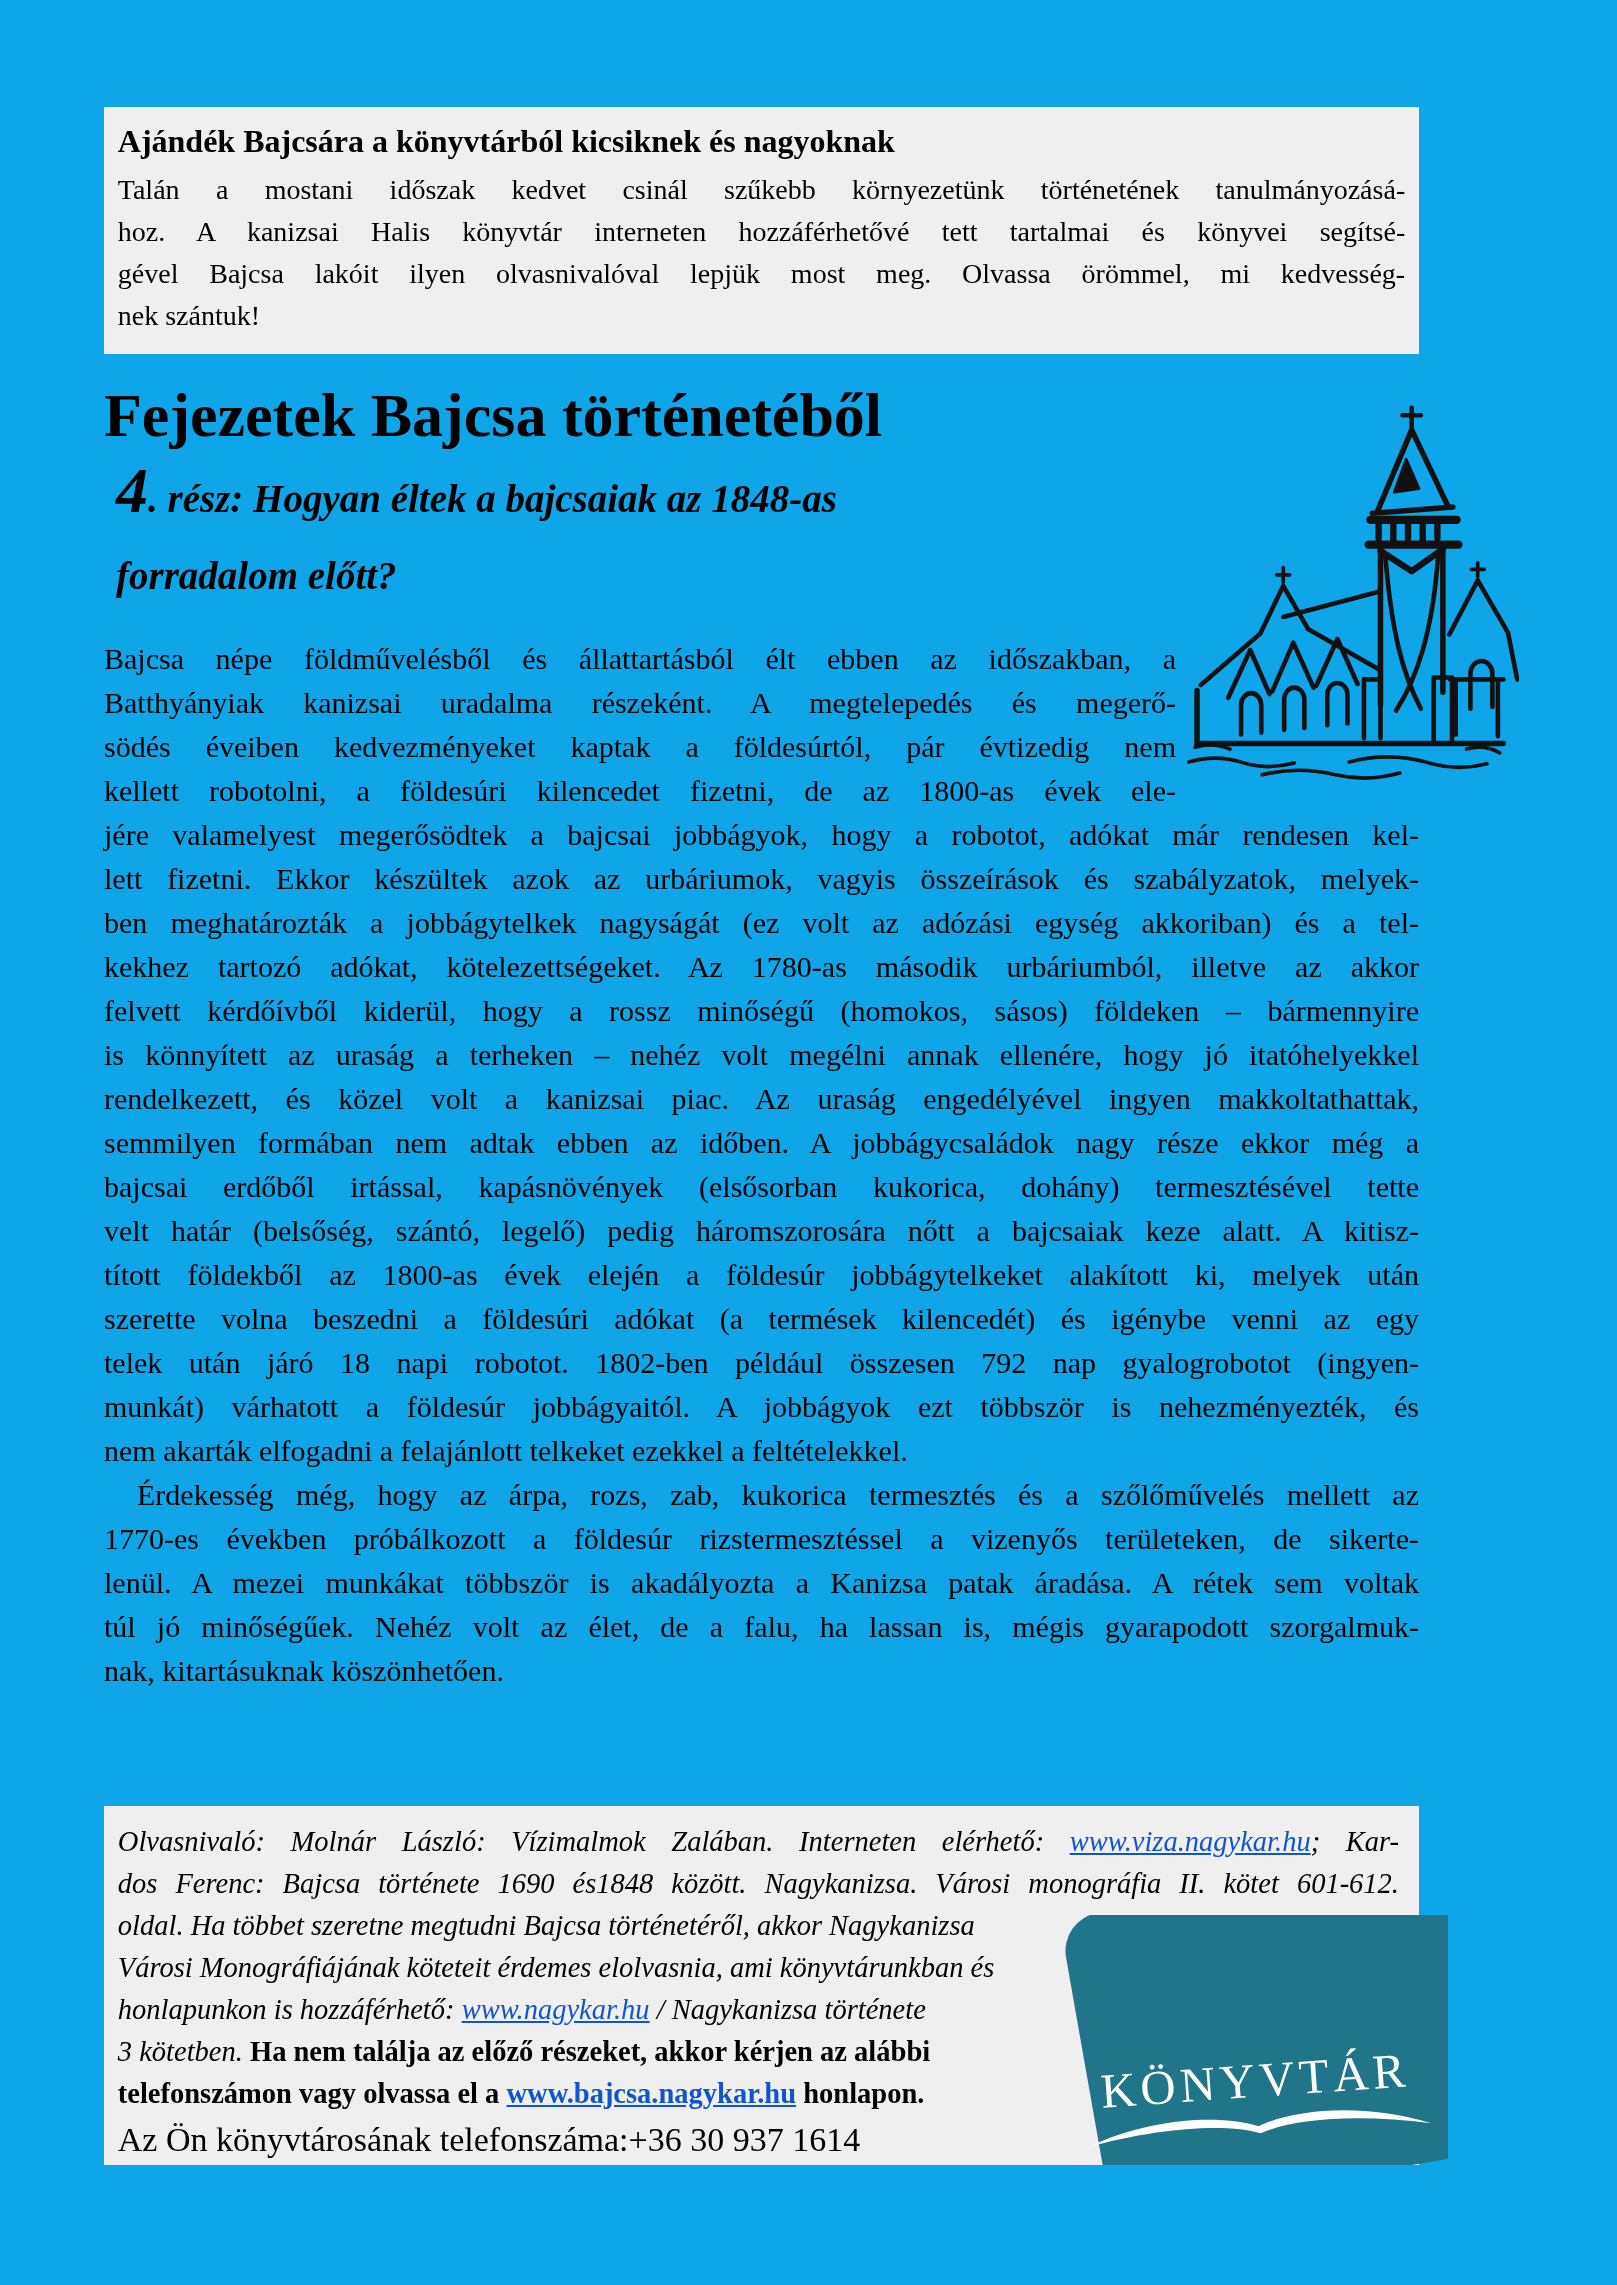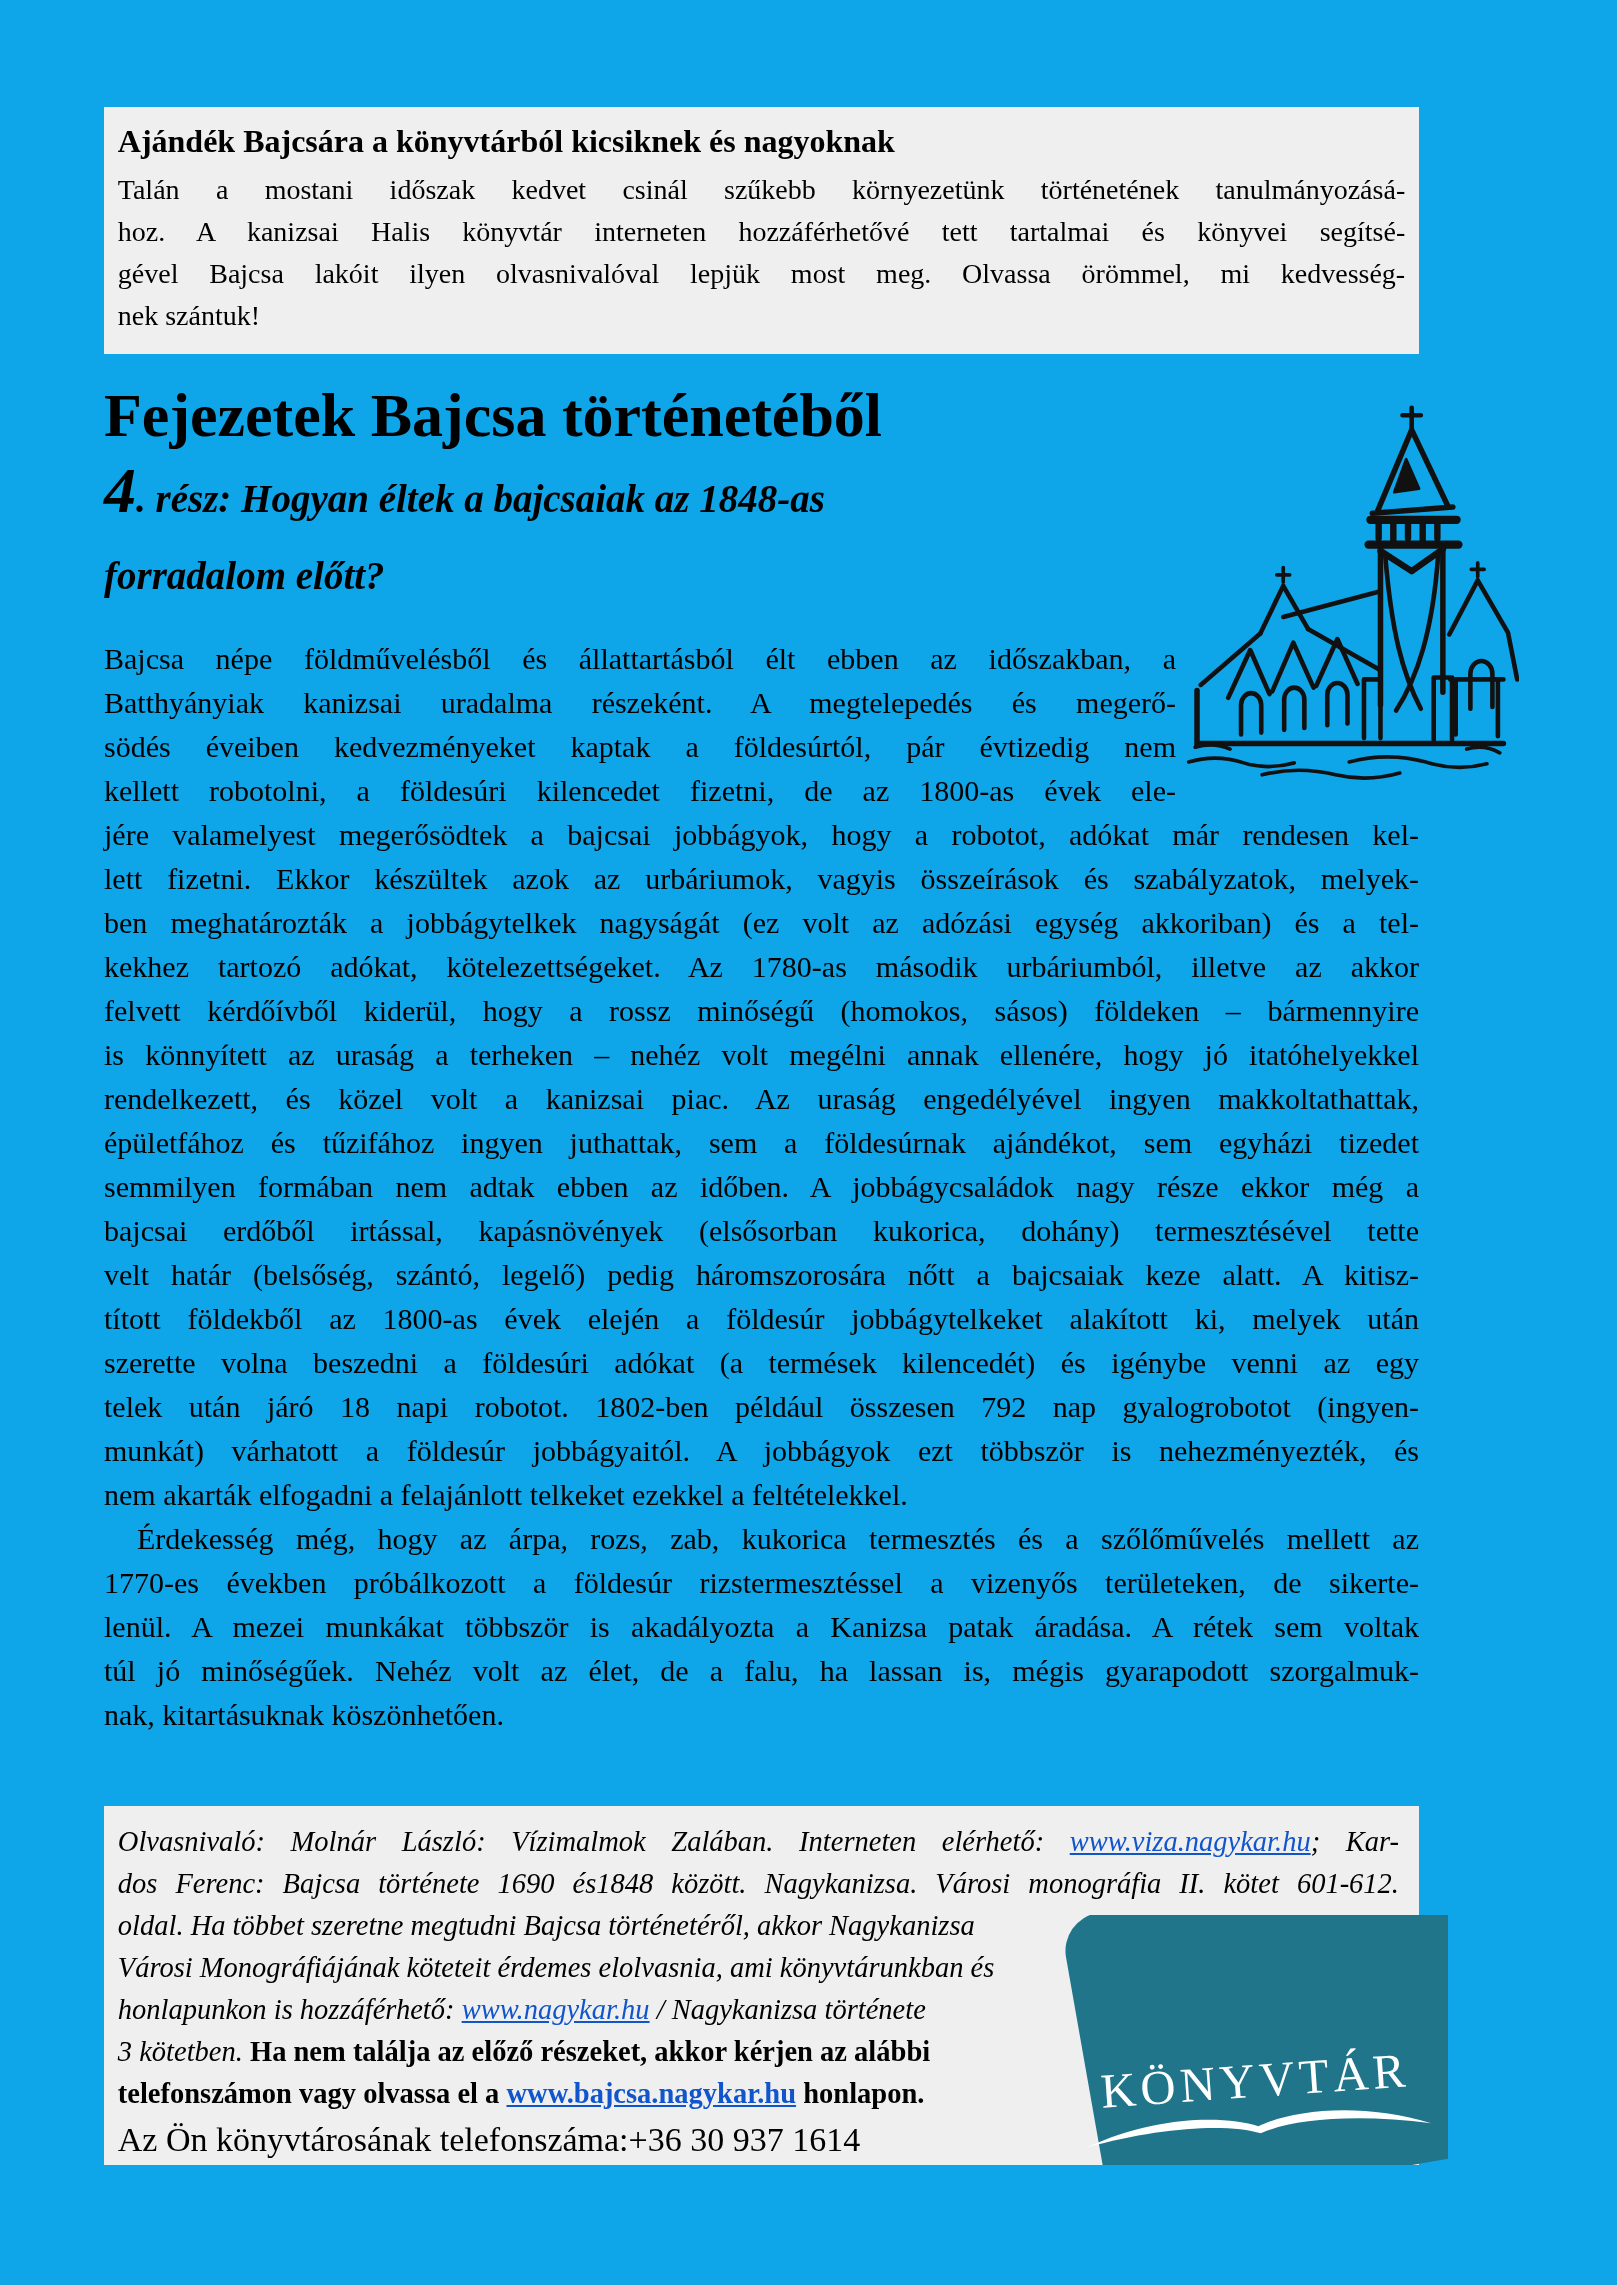--- a/index.html
+++ b/index.html
@@ -9,21 +9,21 @@
 
   
   .header-box{position:absolute;top:107px;left:0;width:1315px;box-sizing:border-box;
               background:#efefef;padding:13px 13.8px 16.5px 13.8px;}
   .header-title{font-weight:bold;font-size:32px;line-height:42px;margin-bottom:7.3px;}
   .intro-line{font-size:28px;line-height:42px;text-align:justify;text-align-last:justify;}
   .intro-line.last{text-align-last:left;}
 
   
   .doc-title{position:absolute;top:380px;left:0;font-weight:bold;font-size:62px;line-height:70px;}
-  .doc-subtitle{position:absolute;top:452px;left:0;width:872px;font-weight:bold;font-style:italic;
+  .doc-subtitle{position:absolute;top:452px;left:12px;width:872px;font-weight:bold;font-style:italic;
                 font-size:39px;line-height:77px;}
   .big-num{font-size:64px;}
 
   
   .church{position:absolute;left:1175px;top:402px;width:344px;height:386px;}
   .church svg{width:100%;height:100%;}
 
   
   .body-text{position:absolute;top:637px;left:0;width:1315px;font-size:30px;}
   .img-spacer{float:right;width:243px;height:158px;}
@@ -70,21 +70,20 @@
       <div class="bl">Batthyányiak kanizsai uradalma részeként. A megtelepedés és megerő-</div>
       <div class="bl">södés éveiben kedvezményeket kaptak a földesúrtól, pár évtizedig nem</div>
       <div class="bl">kellett robotolni, a földesúri kilencedet fizetni, de az 1800-as évek ele-</div>
       <div class="bl">jére valamelyest megerősödtek a bajcsai jobbágyok, hogy a robotot, adókat már rendesen kel-</div>
       <div class="bl">lett fizetni. Ekkor készültek azok az urbáriumok, vagyis összeírások és szabályzatok, melyek-</div>
       <div class="bl">ben meghatározták a jobbágytelkek nagyságát (ez volt az adózási egység akkoriban) és a tel-</div>
       <div class="bl">kekhez tartozó adókat, kötelezettségeket. Az 1780-as második urbáriumból, illetve az akkor</div>
       <div class="bl">felvett kérdőívből kiderül, hogy a rossz minőségű (homokos, sásos) földeken – bármennyire</div>
       <div class="bl">is könnyített az uraság a terheken – nehéz volt megélni annak ellenére, hogy jó itatóhelyekkel</div>
       <div class="bl">rendelkezett, és közel volt a kanizsai piac. Az uraság engedélyével ingyen makkoltathattak,</div>
-      <div class="bl">épületfához és tűzifához ingyen juthattak, sem a földesúrnak ajándékot, sem egyházi tizedet</div>
       <div class="bl">semmilyen formában nem adtak ebben az időben. A jobbágycsaládok nagy része ekkor még a</div>
       <div class="bl">bajcsai erdőből irtással, kapásnövények (elsősorban kukorica, dohány) termesztésével tette</div>
       <div class="bl">velt határ (belsőség, szántó, legelő) pedig háromszorosára nőtt a bajcsaiak keze alatt. A kitisz-</div>
       <div class="bl">tított földekből az 1800-as évek elején a földesúr jobbágytelkeket alakított ki, melyek után</div>
       <div class="bl">szerette volna beszedni a földesúri adókat (a termések kilencedét) és igénybe venni az egy</div>
       <div class="bl">telek után járó 18 napi robotot. 1802-ben például összesen 792 nap gyalogrobotot (ingyen-</div>
       <div class="bl">munkát) várhatott a földesúr jobbágyaitól. A jobbágyok ezt többször is nehezményezték, és</div>
       <div class="bl last">nem akarták elfogadni a felajánlott telkeket ezekkel a feltételekkel.</div>
       <div class="bl indent">Érdekesség még, hogy az árpa, rozs, zab, kukorica termesztés és a szőlőművelés mellett az</div>
       <div class="bl">1770-es években próbálkozott a földesúr rizstermesztéssel a vizenyős területeken, de sikerte-</div>

